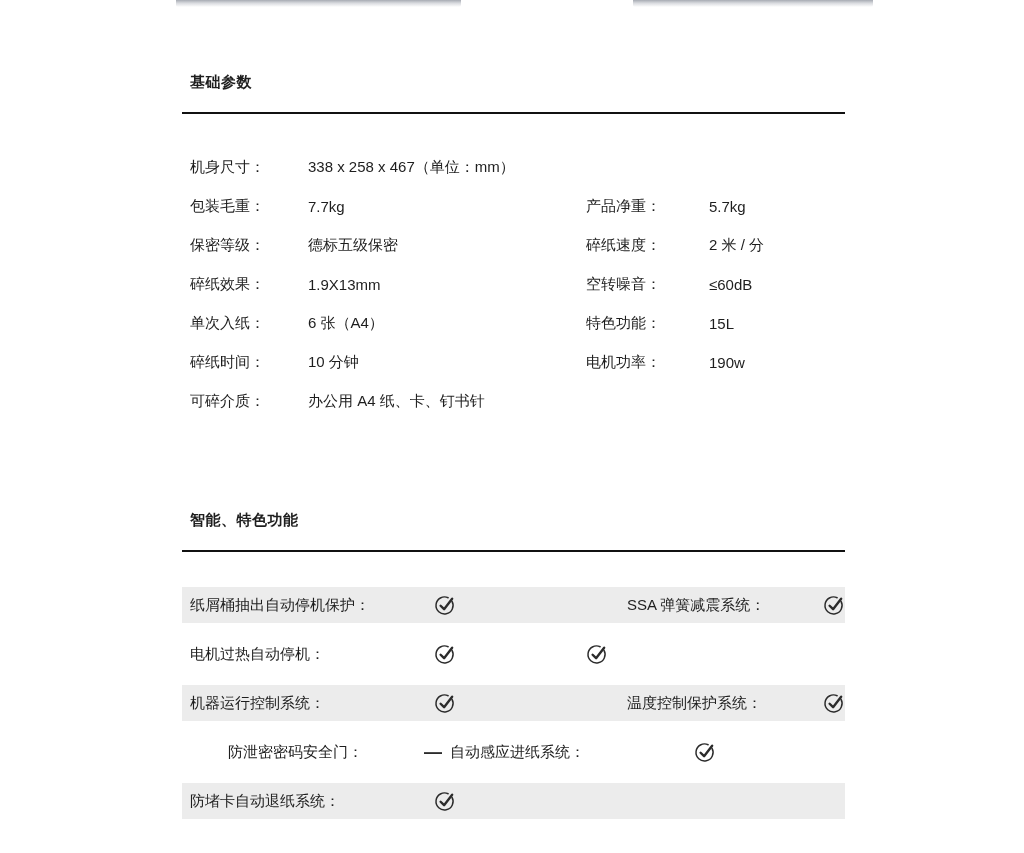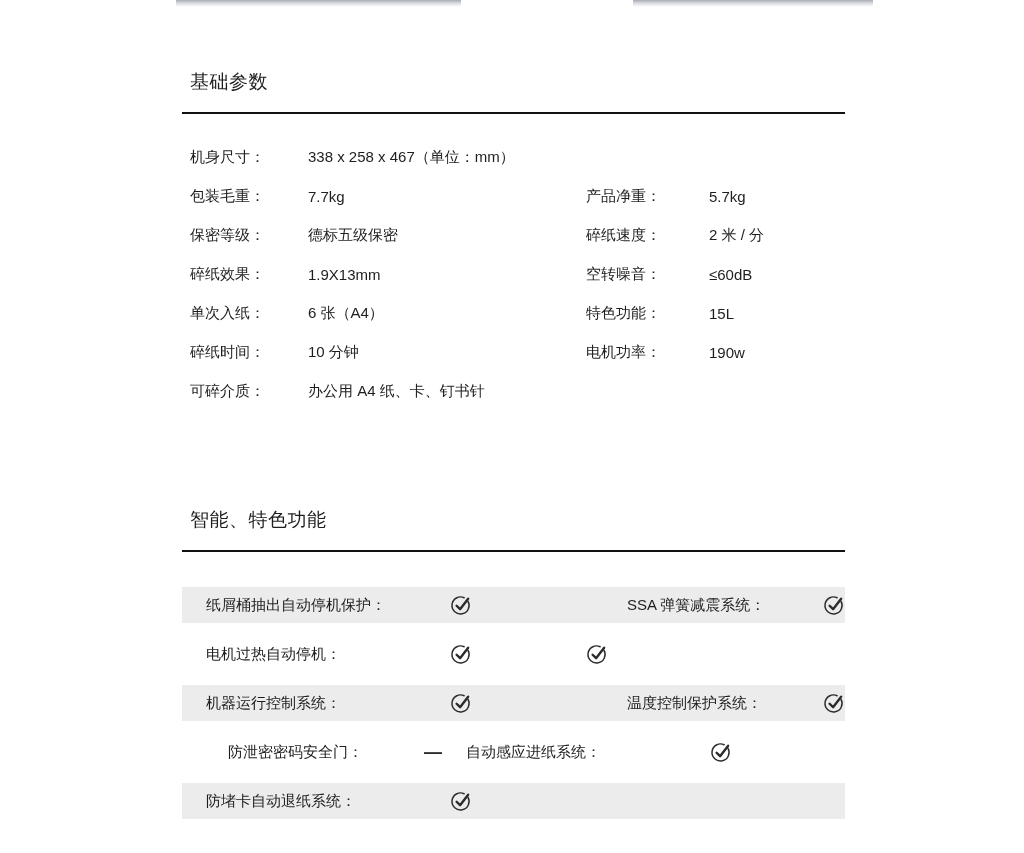--- a/index.html
+++ b/index.html
@@ -24,40 +24,40 @@
   .sliver-1 { left: 176px; width: 285px; }
   .sliver-2 { left: 633px; width: 240px; }
 
   .content {
     position: absolute;
     left: 182px;
     top: 0;
     width: 663px;
   }
   .section-title {
-    font-size: 19px;
-    font-weight: 400;
+    font-size: 15px;
+    font-weight: 700;
     line-height: 27px;
     padding-left: 8px;
     letter-spacing: 0.5px;
   }
   .t1 { margin-top: 68px; }
   .t2 { margin-top: 85px; }
   .rule {
     height: 2px;
     background: #111111;
     margin-top: 17px;
   }
 
   
   .spec-list { margin-top: 34px; }
   .spec-row {
     display: flex;
     height: 39px;
-    align-items: flex-start;
+    align-items: center;
     font-size: 15px;
   }
   .spec-cell { display: flex; align-items: center; }
   .spec-cell.left  { width: 404px; padding-left: 8px; }
   .spec-cell.right { flex: 1; }
   .spec-cell.left  .lbl { width: 118px; flex: none; }
   .spec-cell.right .lbl { width: 123px; flex: none; }
   .val { white-space: nowrap; }
 
   
@@ -65,21 +65,21 @@
   .feature-row {
     display: flex;
     height: 36px;
     align-items: center;
     margin-bottom: 13px;
     font-size: 15px;
   }
   .feature-row:last-child { margin-bottom: 0; }
   .feature-row.alt { background: #ececec; }
   .feat-cell { display: flex; align-items: center; }
-  .feat-cell.left  { width: 404px; padding-left: 24px; }
+  .feat-cell.left  { width: 404px; padding-left: 8px; }
   .feat-cell.right { flex: 1; }
   .feat-cell.left  .lbl { width: 244px; flex: none; }
   .feat-cell.right .lbl { width: 196px; flex: none; margin-left: 46px; }
   .check-icon { display: block; }
   .dash {
     font-size: 18px;
     font-weight: 700;
     color: #2b2b2b;
     line-height: 1;
   }

